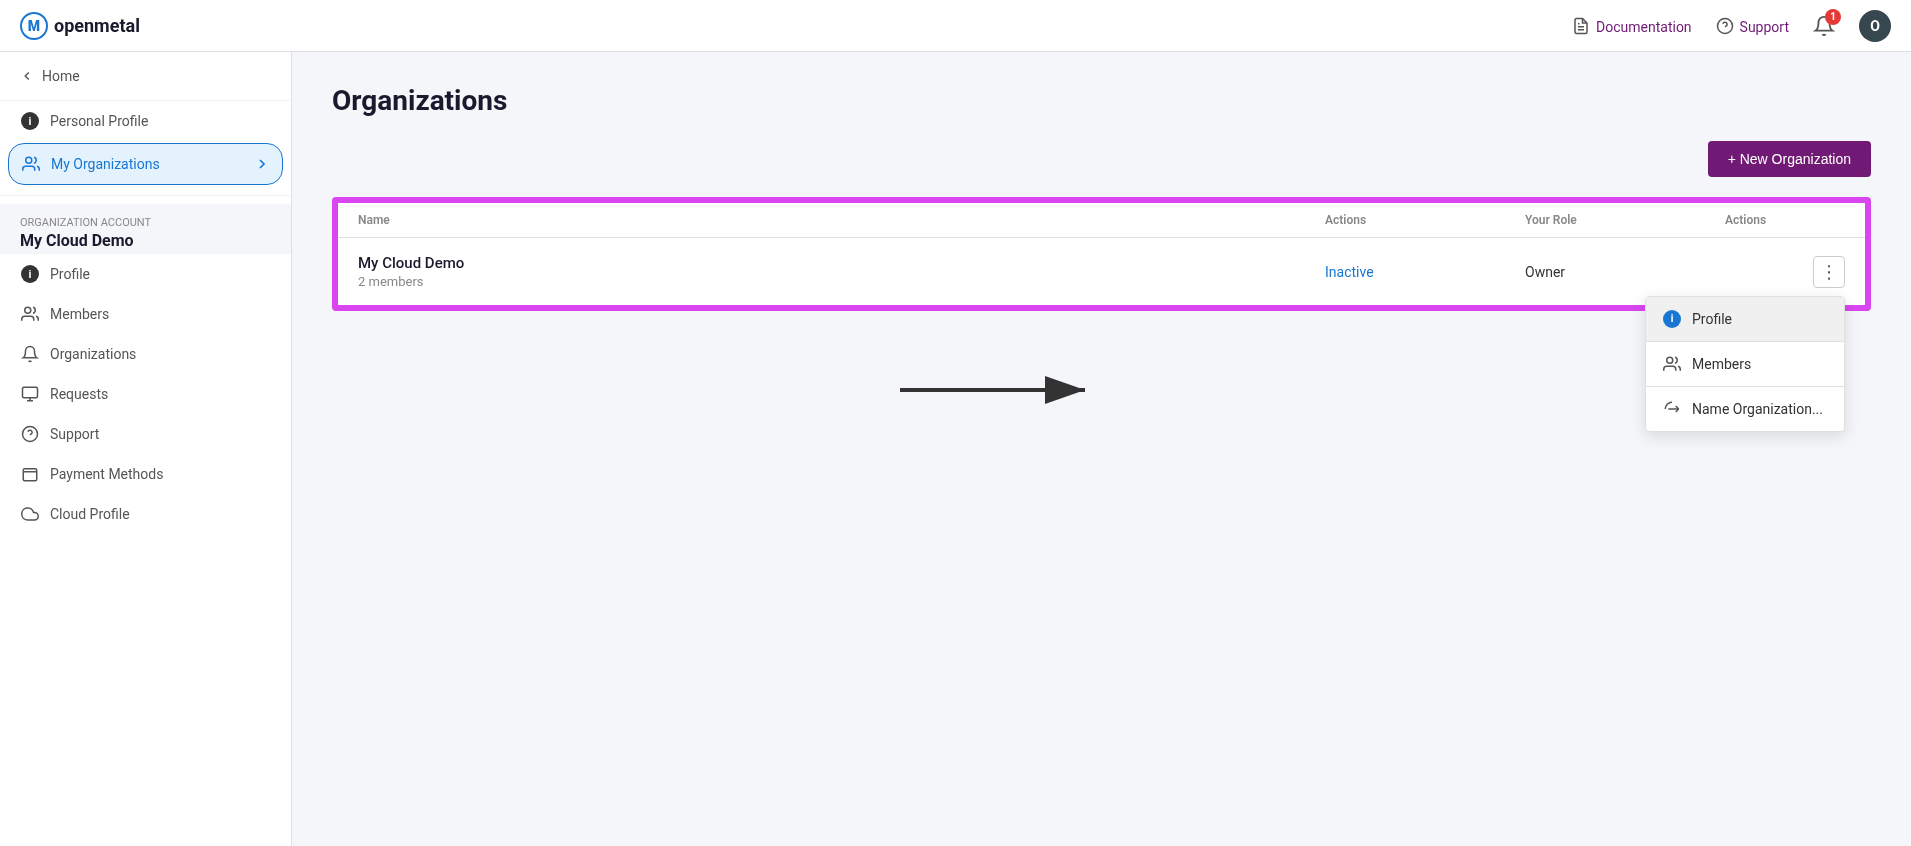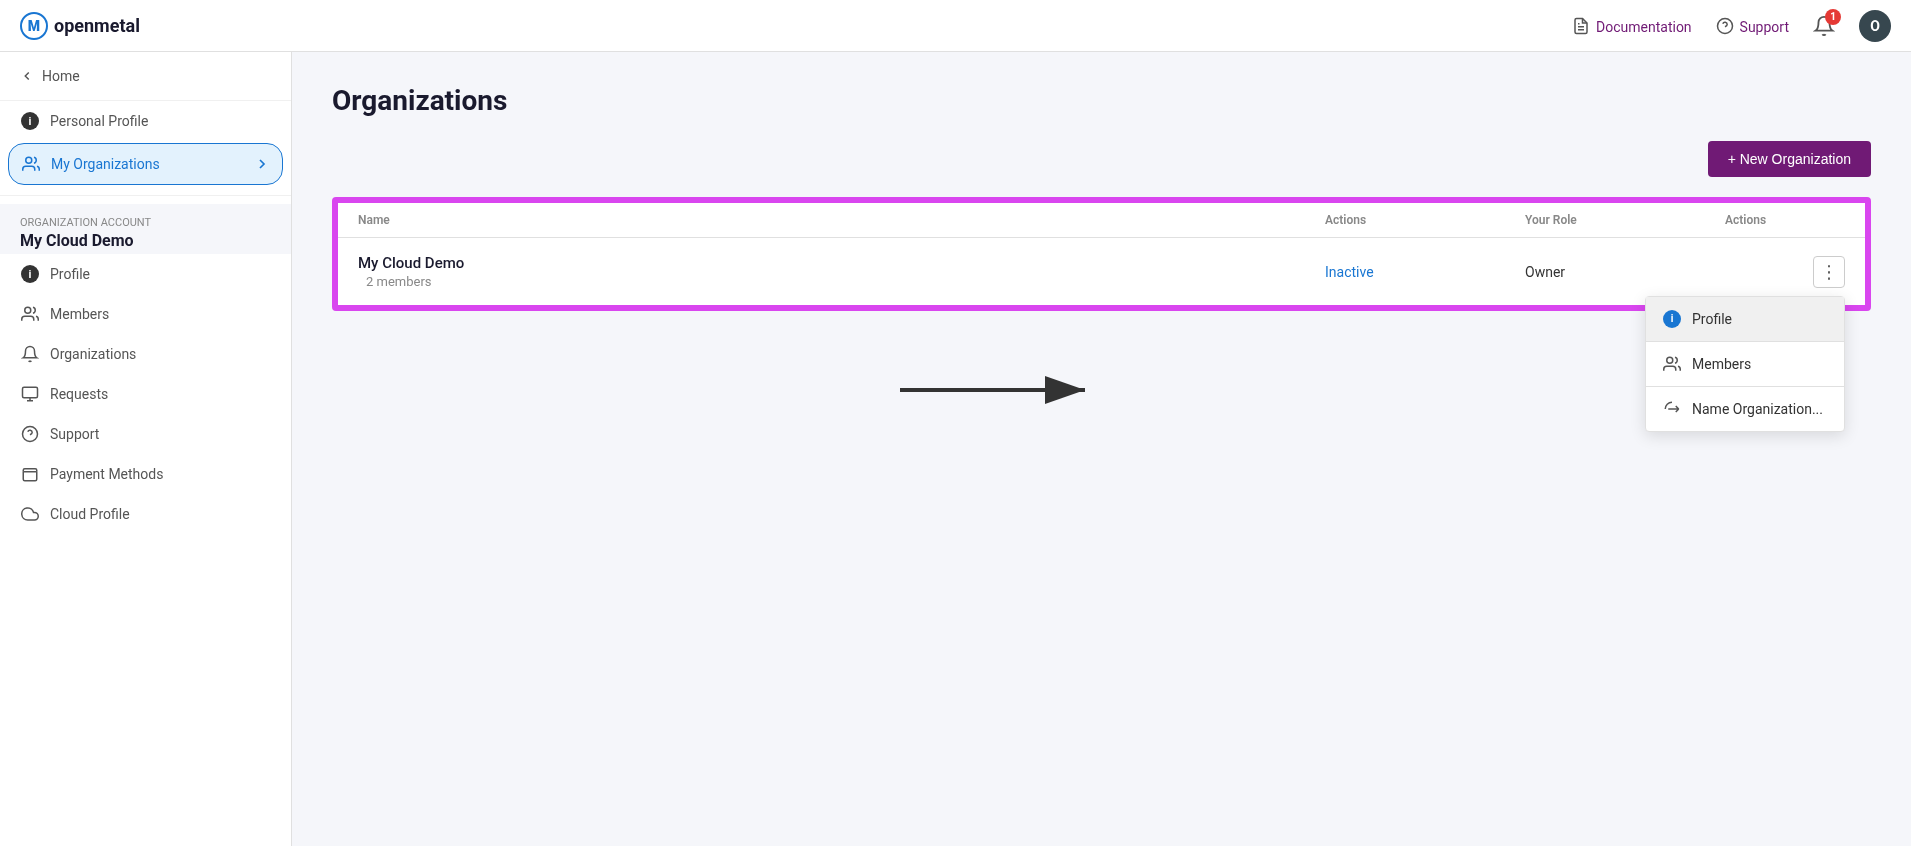--- a/index.html
+++ b/index.html
@@ -77,21 +77,21 @@
       padding: 10px 20px; border-bottom: 1px solid #e0e0e0;
       font-size: 12px; color: #888; font-weight: 600;
     }
     .table-row {
       display: grid; grid-template-columns: 1fr 200px 200px 120px;
       padding: 16px 20px; border-bottom: 1px solid #f0f0f0;
       align-items: center;
     }
     .table-row:last-child { border-bottom: none; }
     .org-name { font-size: 15px; font-weight: 500; color: #1a1a2e; }
-    .org-members { font-size: 13px; color: #888; margin-top: 2px; margin-left: 8px; }
+    .org-members { font-size: 13px; color: #888; margin-top: 2px; }
     .billing-link { color: #1976d2; text-decoration: none; cursor: pointer; }
     .role-text { color: #333; }
     .actions-cell { display: flex; justify-content: flex-end; align-items: center; position: relative; }
     .three-dots-btn {
       width: 32px; height: 32px; border: 1px solid #ccc; border-radius: 4px;
       background: #fff; cursor: pointer; display: flex; align-items: center; justify-content: center;
       font-size: 18px; color: #555;
     }
 
     

